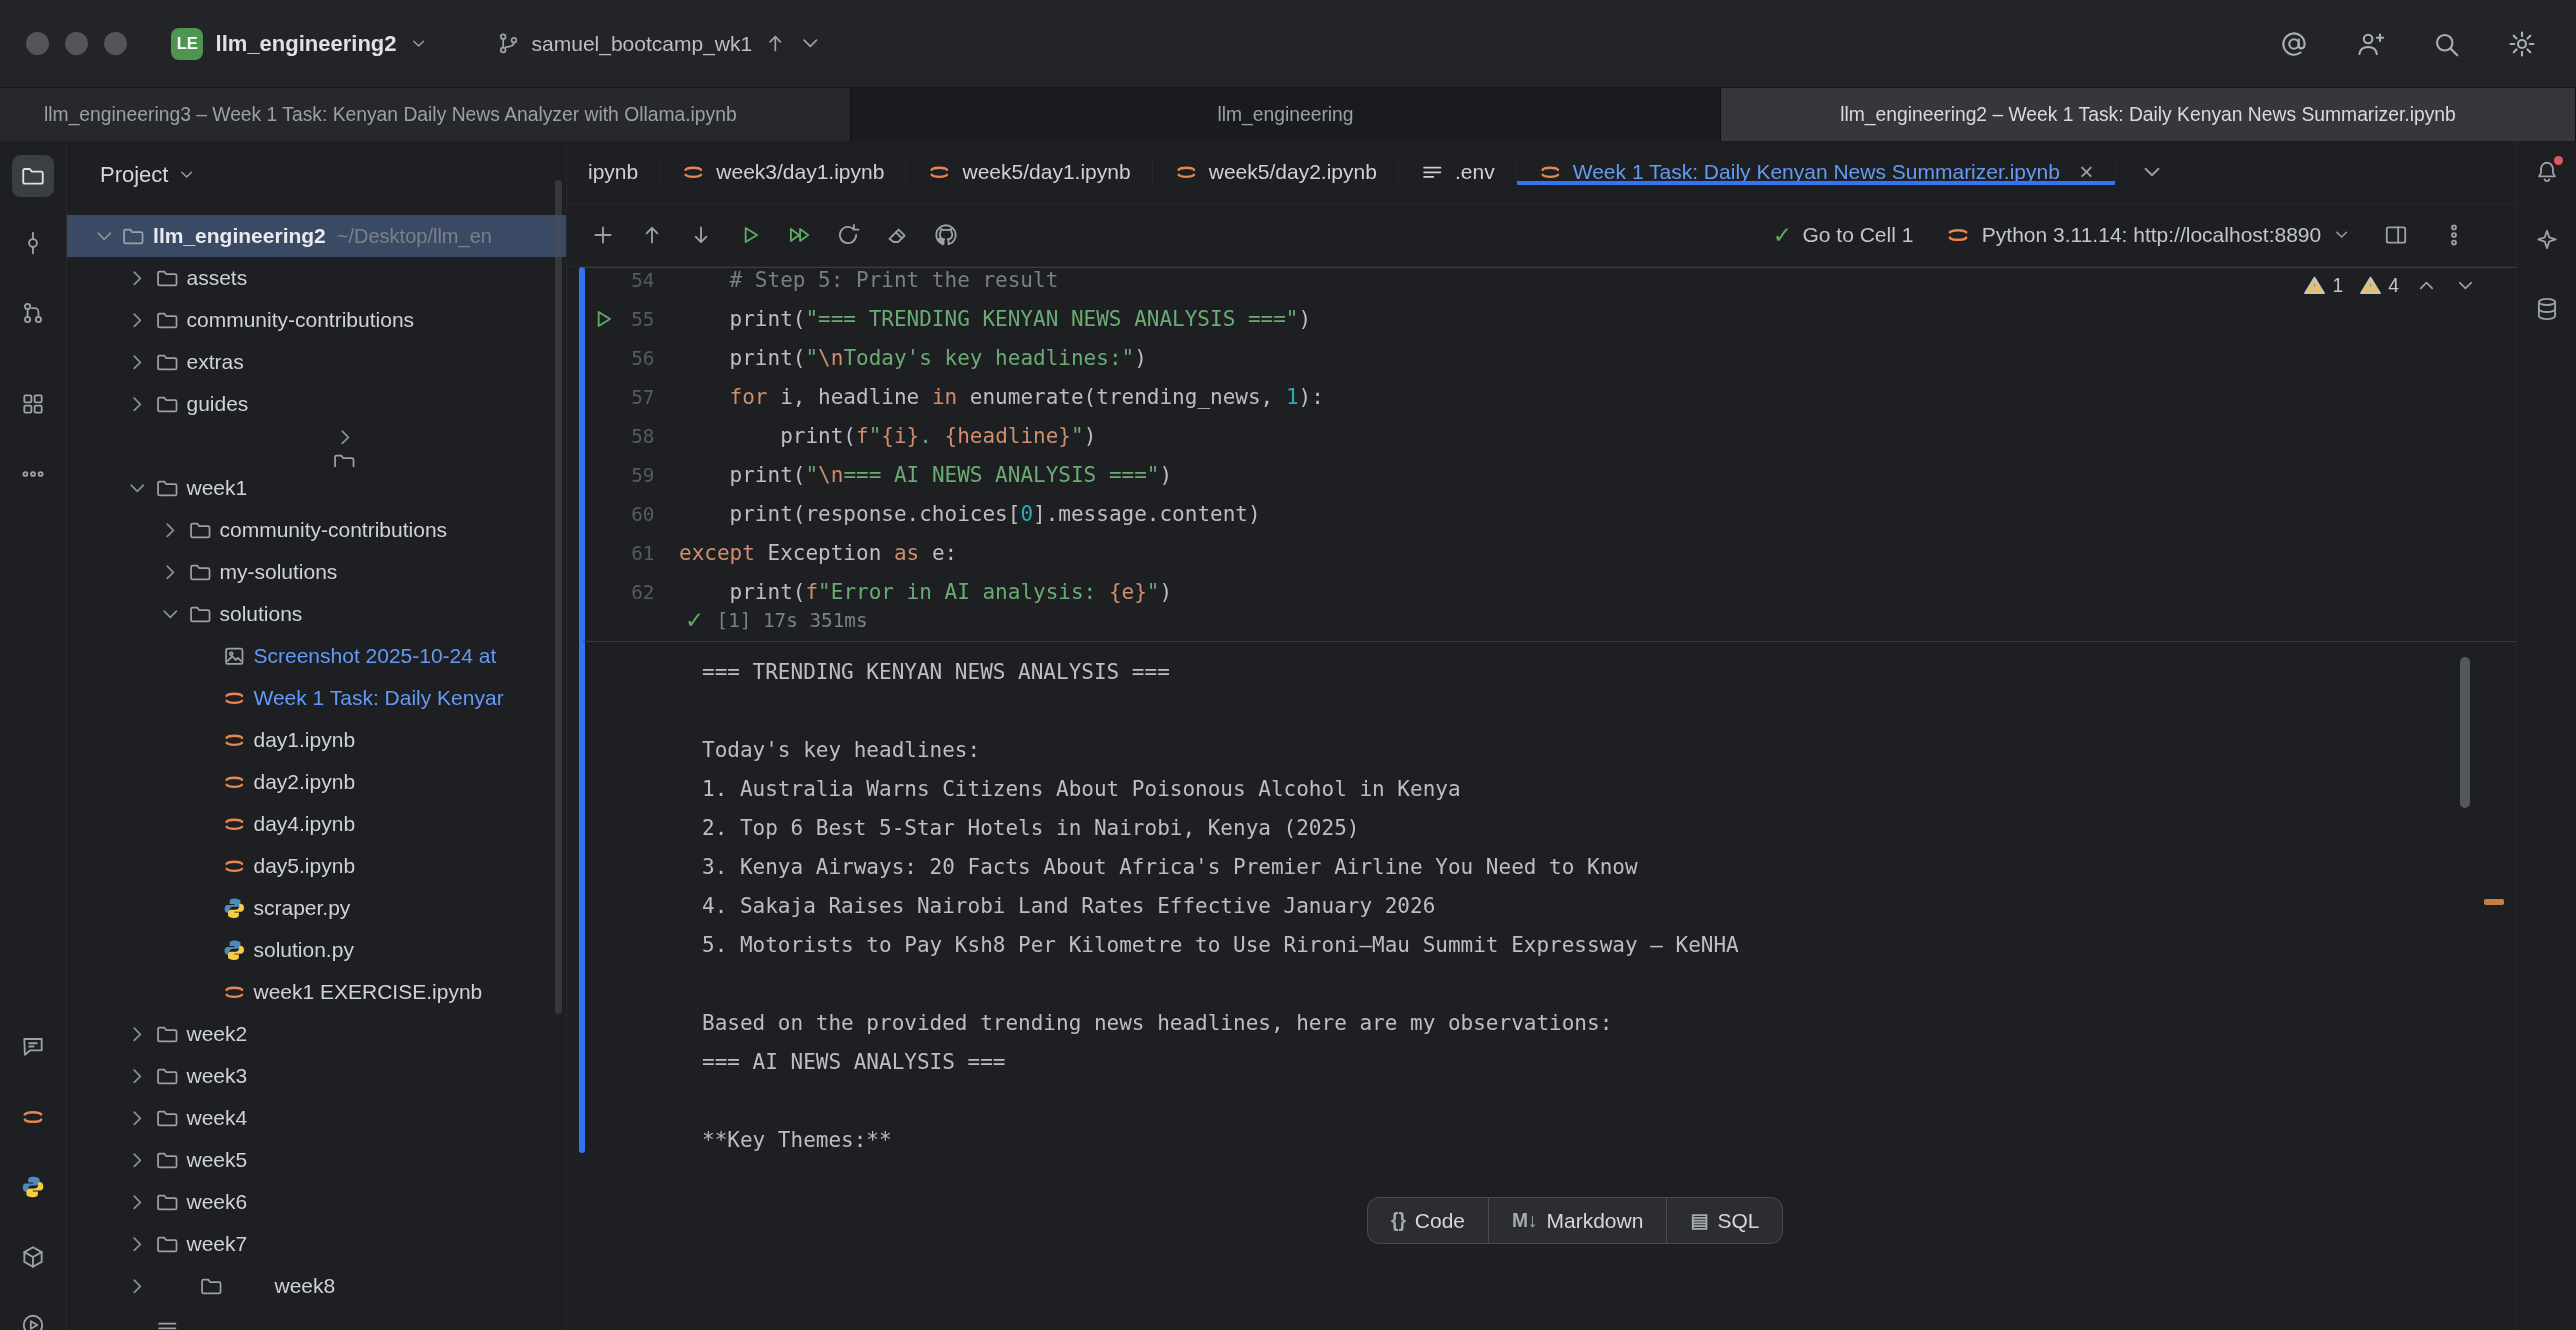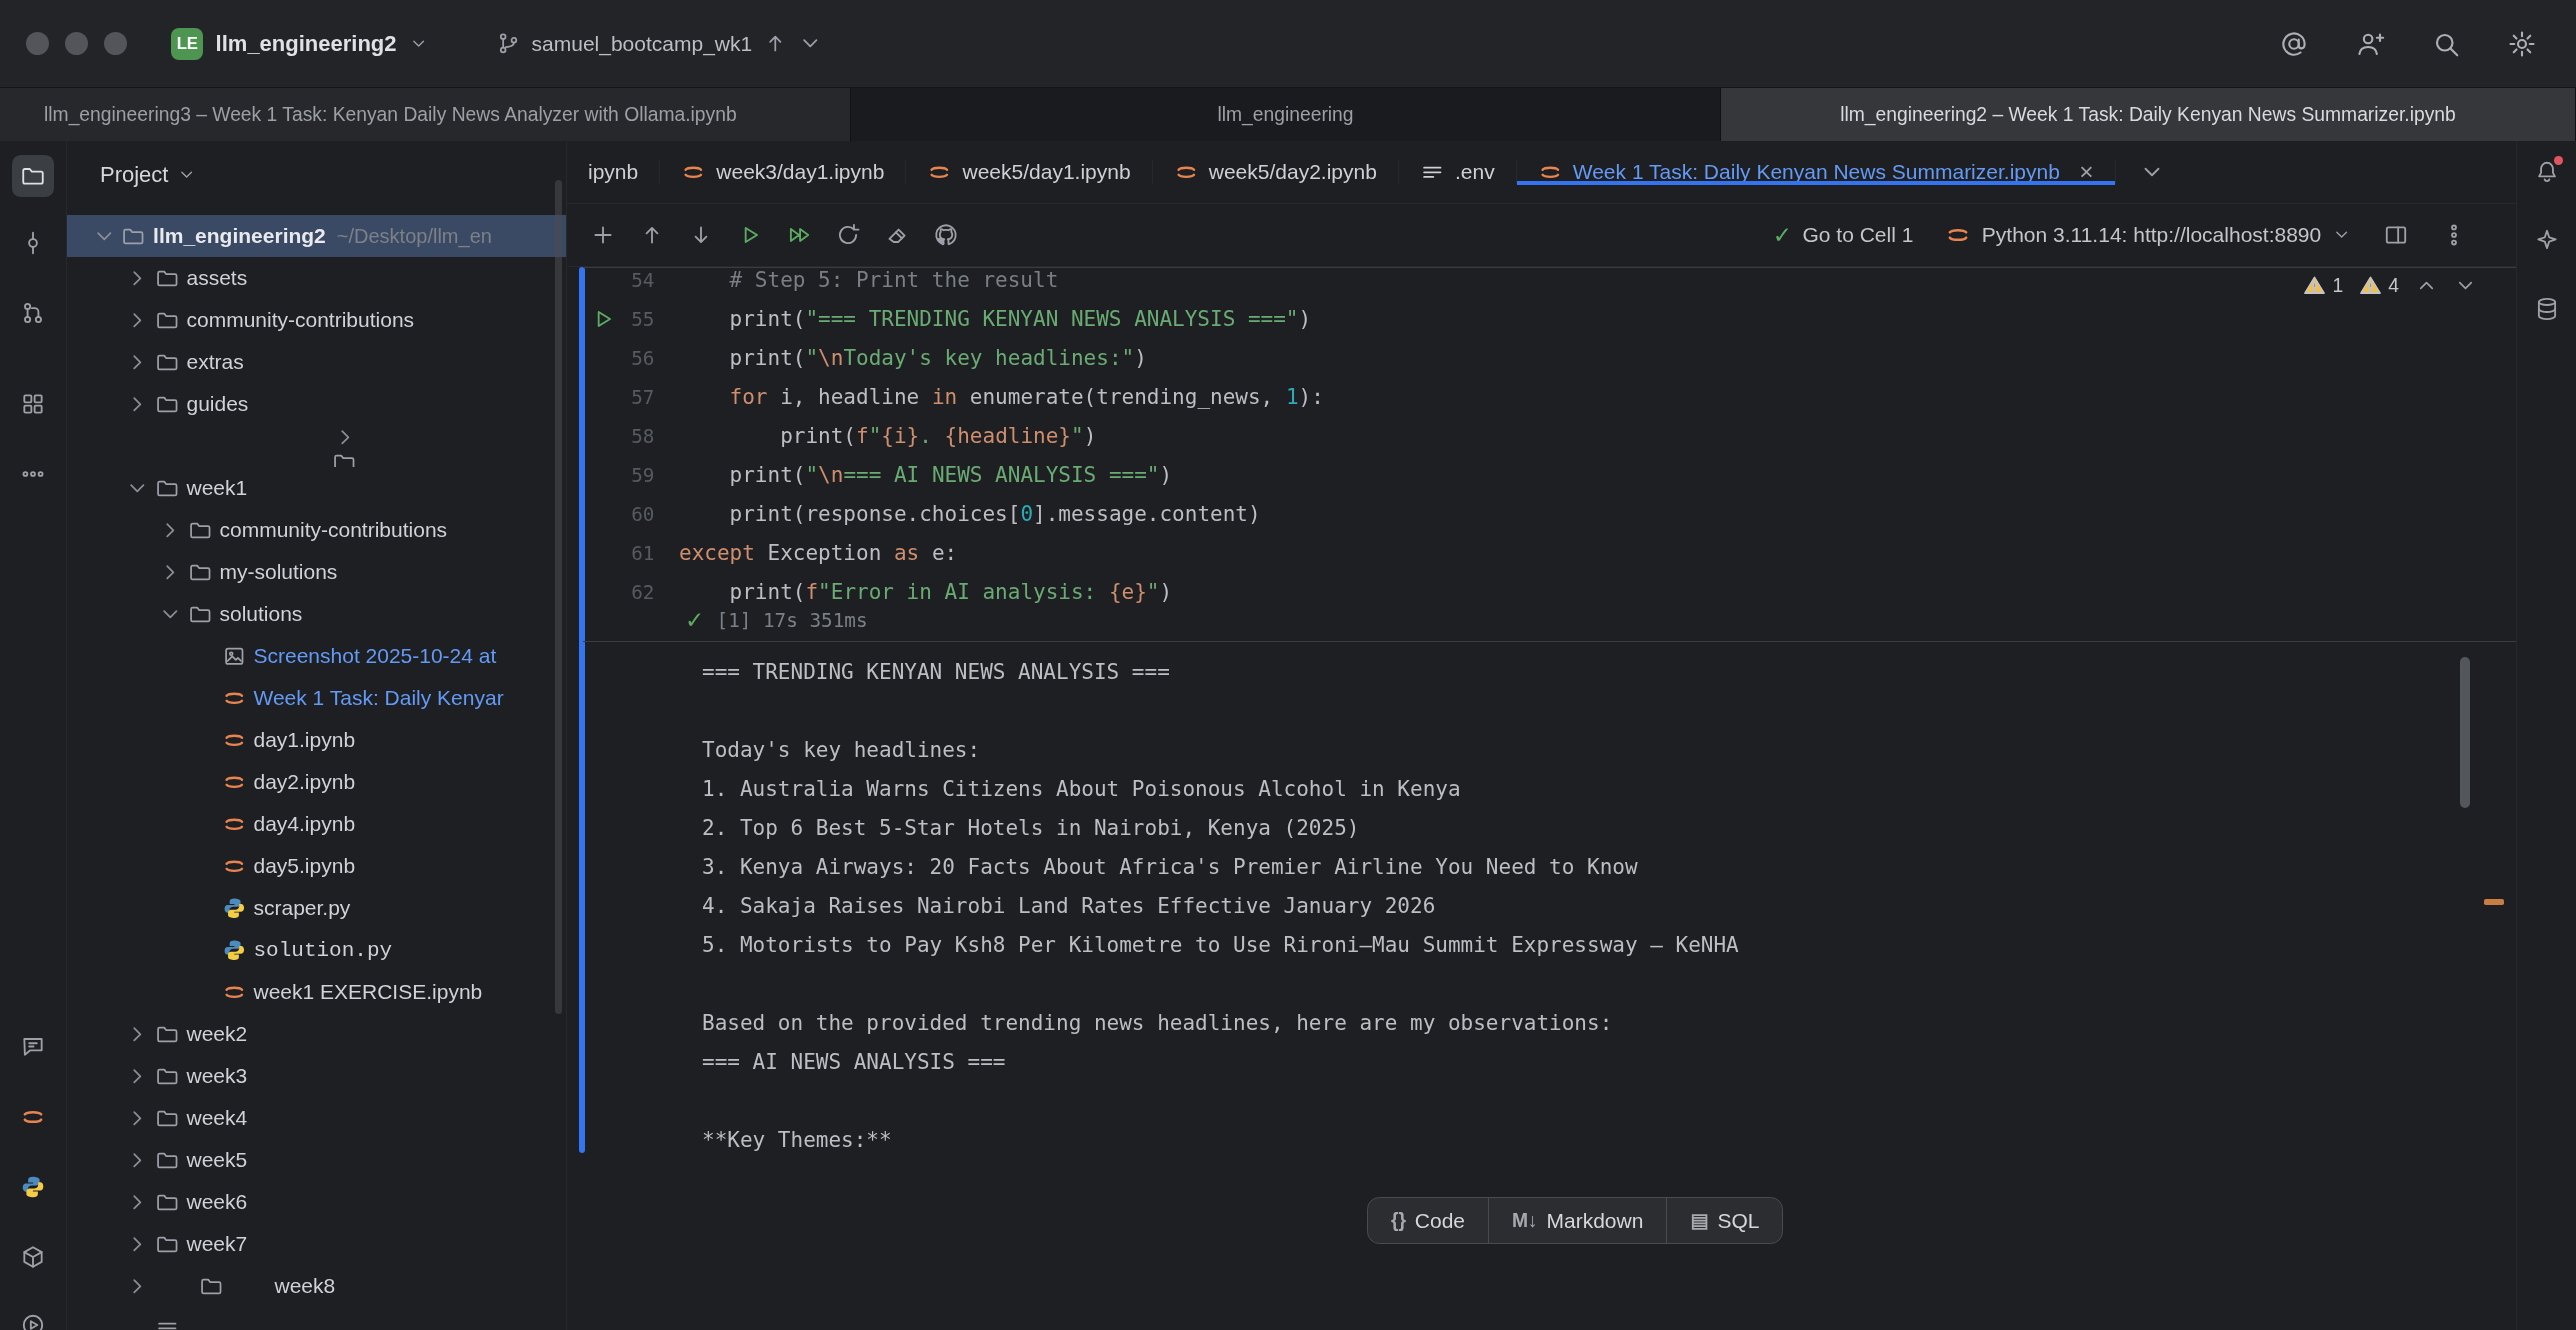--- a/index.html
+++ b/index.html
@@ -455,21 +455,21 @@
           <div class="trow" style="padding-left: 125px;">
             <span class="tchev"></span>
             <span class="ic ticon">
               <svg viewBox="0 0 24 24">
                 <path stroke="none" fill="#4B8BBE" d="M11.8 2.5c-2.6 0-4.3 1-4.3 2.7v2.6h4.6v.9H5.3C3.4 8.7 2.5 10.5 2.5 12.5c0 2 .9 3.8 2.8 3.8h1.9v-2.4c0-1.9 1.7-3.3 3.9-3.3h4.1c1.6 0 2.9-1.3 2.9-2.9V5.2c0-1.7-3.1-2.7-6.3-2.7z"></path>
                 <path stroke="none" fill="#F4CC45" d="M12.2 21.5c2.6 0 4.3-1 4.3-2.7v-2.6h-4.6v-.9h6.8c1.9 0 2.8-1.8 2.8-3.8 0-2-.9-3.8-2.8-3.8h-1.9v2.4c0 1.9-1.7 3.3-3.9 3.3h-4.1c-1.6 0-2.9 1.3-2.9 2.9v2.5c0 1.7 3.1 2.7 6.3 2.7z"></path>
               </svg>
             </span>
             <span class="tlabel">scraper.py</span>
           </div>
-          <div class="trow" style="padding-left: 125px; font-family: Liberation Mono, monospace;">
+          <div class="trow" style="padding-left: 125px;">
             <span class="tchev"></span>
             <span class="ic ticon">
               <svg viewBox="0 0 24 24">
                 <path stroke="none" fill="#4B8BBE" d="M11.8 2.5c-2.6 0-4.3 1-4.3 2.7v2.6h4.6v.9H5.3C3.4 8.7 2.5 10.5 2.5 12.5c0 2 .9 3.8 2.8 3.8h1.9v-2.4c0-1.9 1.7-3.3 3.9-3.3h4.1c1.6 0 2.9-1.3 2.9-2.9V5.2c0-1.7-3.1-2.7-6.3-2.7z"></path>
                 <path stroke="none" fill="#F4CC45" d="M12.2 21.5c2.6 0 4.3-1 4.3-2.7v-2.6h-4.6v-.9h6.8c1.9 0 2.8-1.8 2.8-3.8 0-2-.9-3.8-2.8-3.8h-1.9v2.4c0 1.9-1.7 3.3-3.9 3.3h-4.1c-1.6 0-2.9 1.3-2.9 2.9v2.5c0 1.7 3.1 2.7 6.3 2.7z"></path>
               </svg>
             </span>
             <span class="tlabel">solution.py</span>
           </div>
           <div class="trow" style="padding-left: 125px;">

